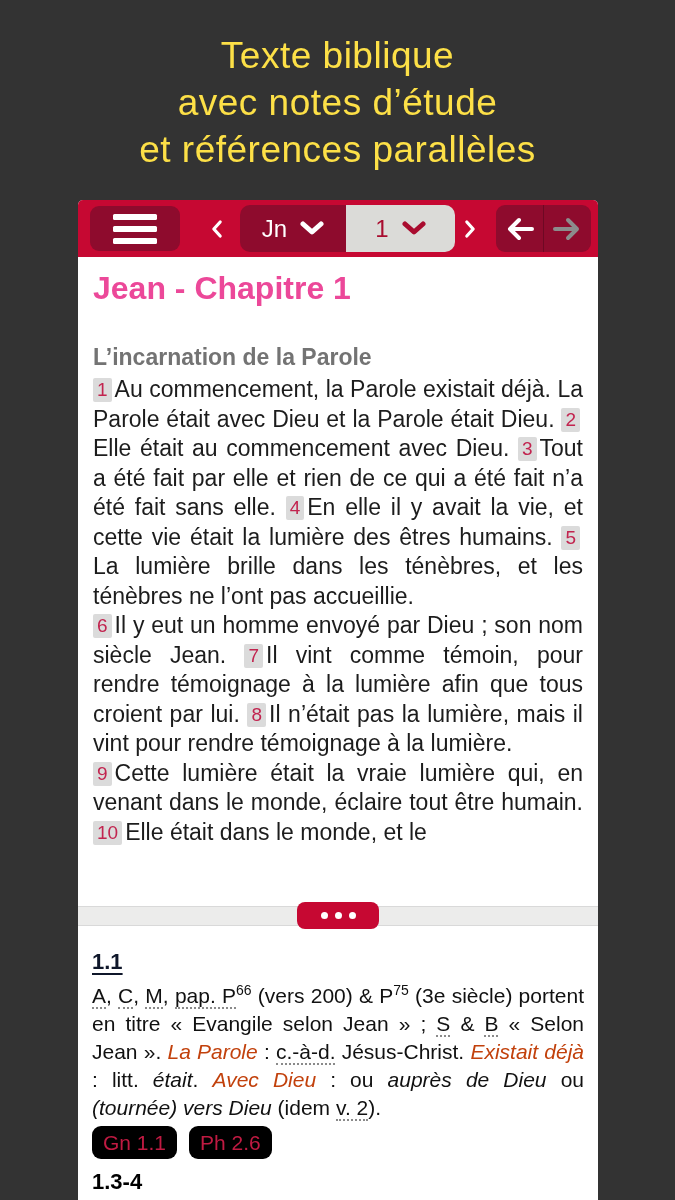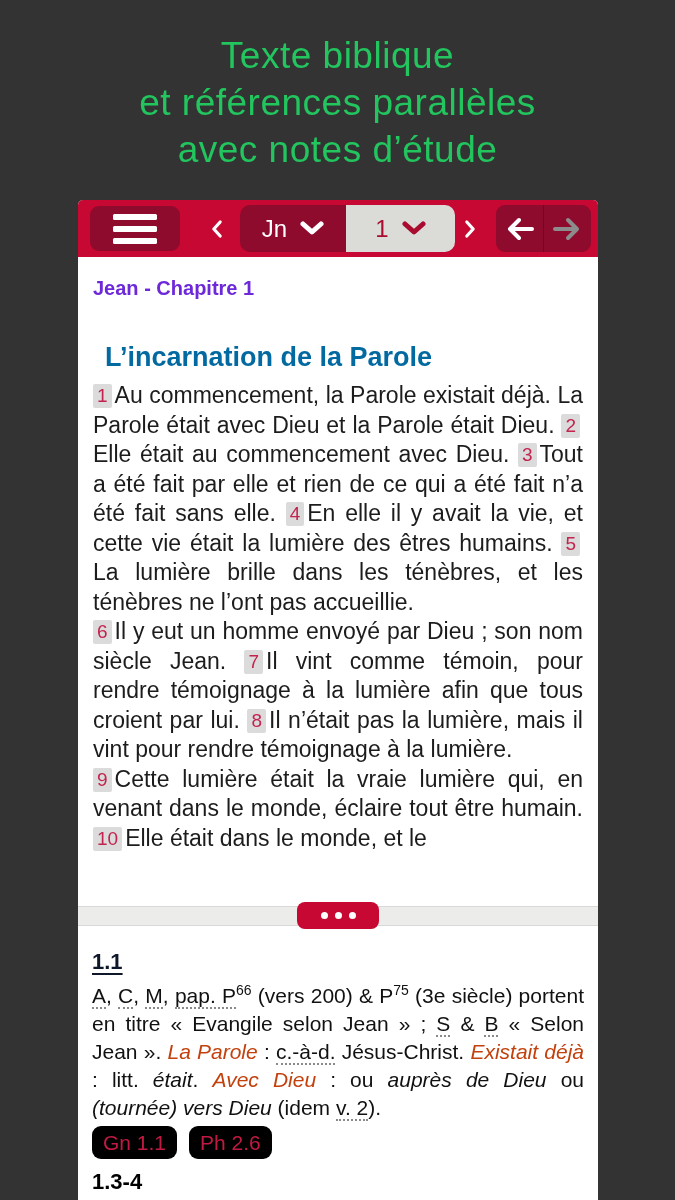--- a/index.html
+++ b/index.html
@@ -4,21 +4,21 @@
 <style>
   html,body{margin:0;padding:0;}
   body{
     width:675px;height:1200px;position:relative;overflow:hidden;
     background:#333333;
     font-family:"Liberation Sans", sans-serif;
   }
   
   .page-title{
     position:absolute;top:32px;left:0;width:675px;
-    text-align:center;color:#22c55e;
+    text-align:center;color:#fde047;
     font-size:37px;line-height:47px;font-weight:400;
     letter-spacing:0.5px;
   }
   
   .app-card{
     position:absolute;left:78px;top:200px;width:520px;height:1000px;
     background:#ffffff;border-radius:5px 5px 0 0;overflow:hidden;
   }
   
   .toolbar{
@@ -54,28 +54,28 @@
     width:47px;display:flex;align-items:center;justify-content:center;
     background:transparent;border:none;cursor:pointer;
   }
   .hist-btn + .hist-btn{border-left:1.5px solid #6E0823;}
   
   .reading{
     height:649px;overflow:hidden;padding:0 15px;box-sizing:border-box;
     color:#1C1C1C;
   }
   .chapter-heading{
-    margin:16px 0 0 0;font-size:20px;line-height:31px;
-    font-weight:bold;color:#6d28d9;
+    margin:16px 0 0 0;font-size:32px;line-height:31px;
+    font-weight:bold;color:#ec4899;
   }
   .section-heading{
-    margin:39px 0 0 12px;font-size:27px;line-height:28px;
-    font-weight:bold;color:#0369a1;
-  }
-  .verses{margin-top:10px;}
+    margin:39px 0 0 0;font-size:23px;line-height:28px;
+    font-weight:bold;color:#737373;
+  }
+  .verses{margin-top:4px;}
   .verses p{
     margin:0;font-size:23px;line-height:29.5px;text-align:justify;
   }
   .vbadge{
     display:inline-block;background:#DBDBDB;color:#C2244F;
     font-size:19px;line-height:24px;padding:0 4px;border-radius:2px;
     margin-right:3px;position:relative;top:-1px;cursor:pointer;
   }
   
   .split-divider{
@@ -118,22 +118,22 @@
   }
   .next-note-ref{
     margin:10px 0 0 0;font-size:22px;line-height:26px;font-weight:bold;color:#000;
   }
 </style>
 </head>
 <body>
 
 <div class="page-title">
   <div>Texte biblique</div>
+  <div>avec notes d’étude</div>
   <div>et références parallèles</div>
-  <div>avec notes d’étude</div>
 </div>
 
 <div class="app-card">
 
   <div class="toolbar">
 
     <button class="tb-btn hamburger">
       <span class="bar"></span>
       <span class="bar"></span>
       <span class="bar"></span>

